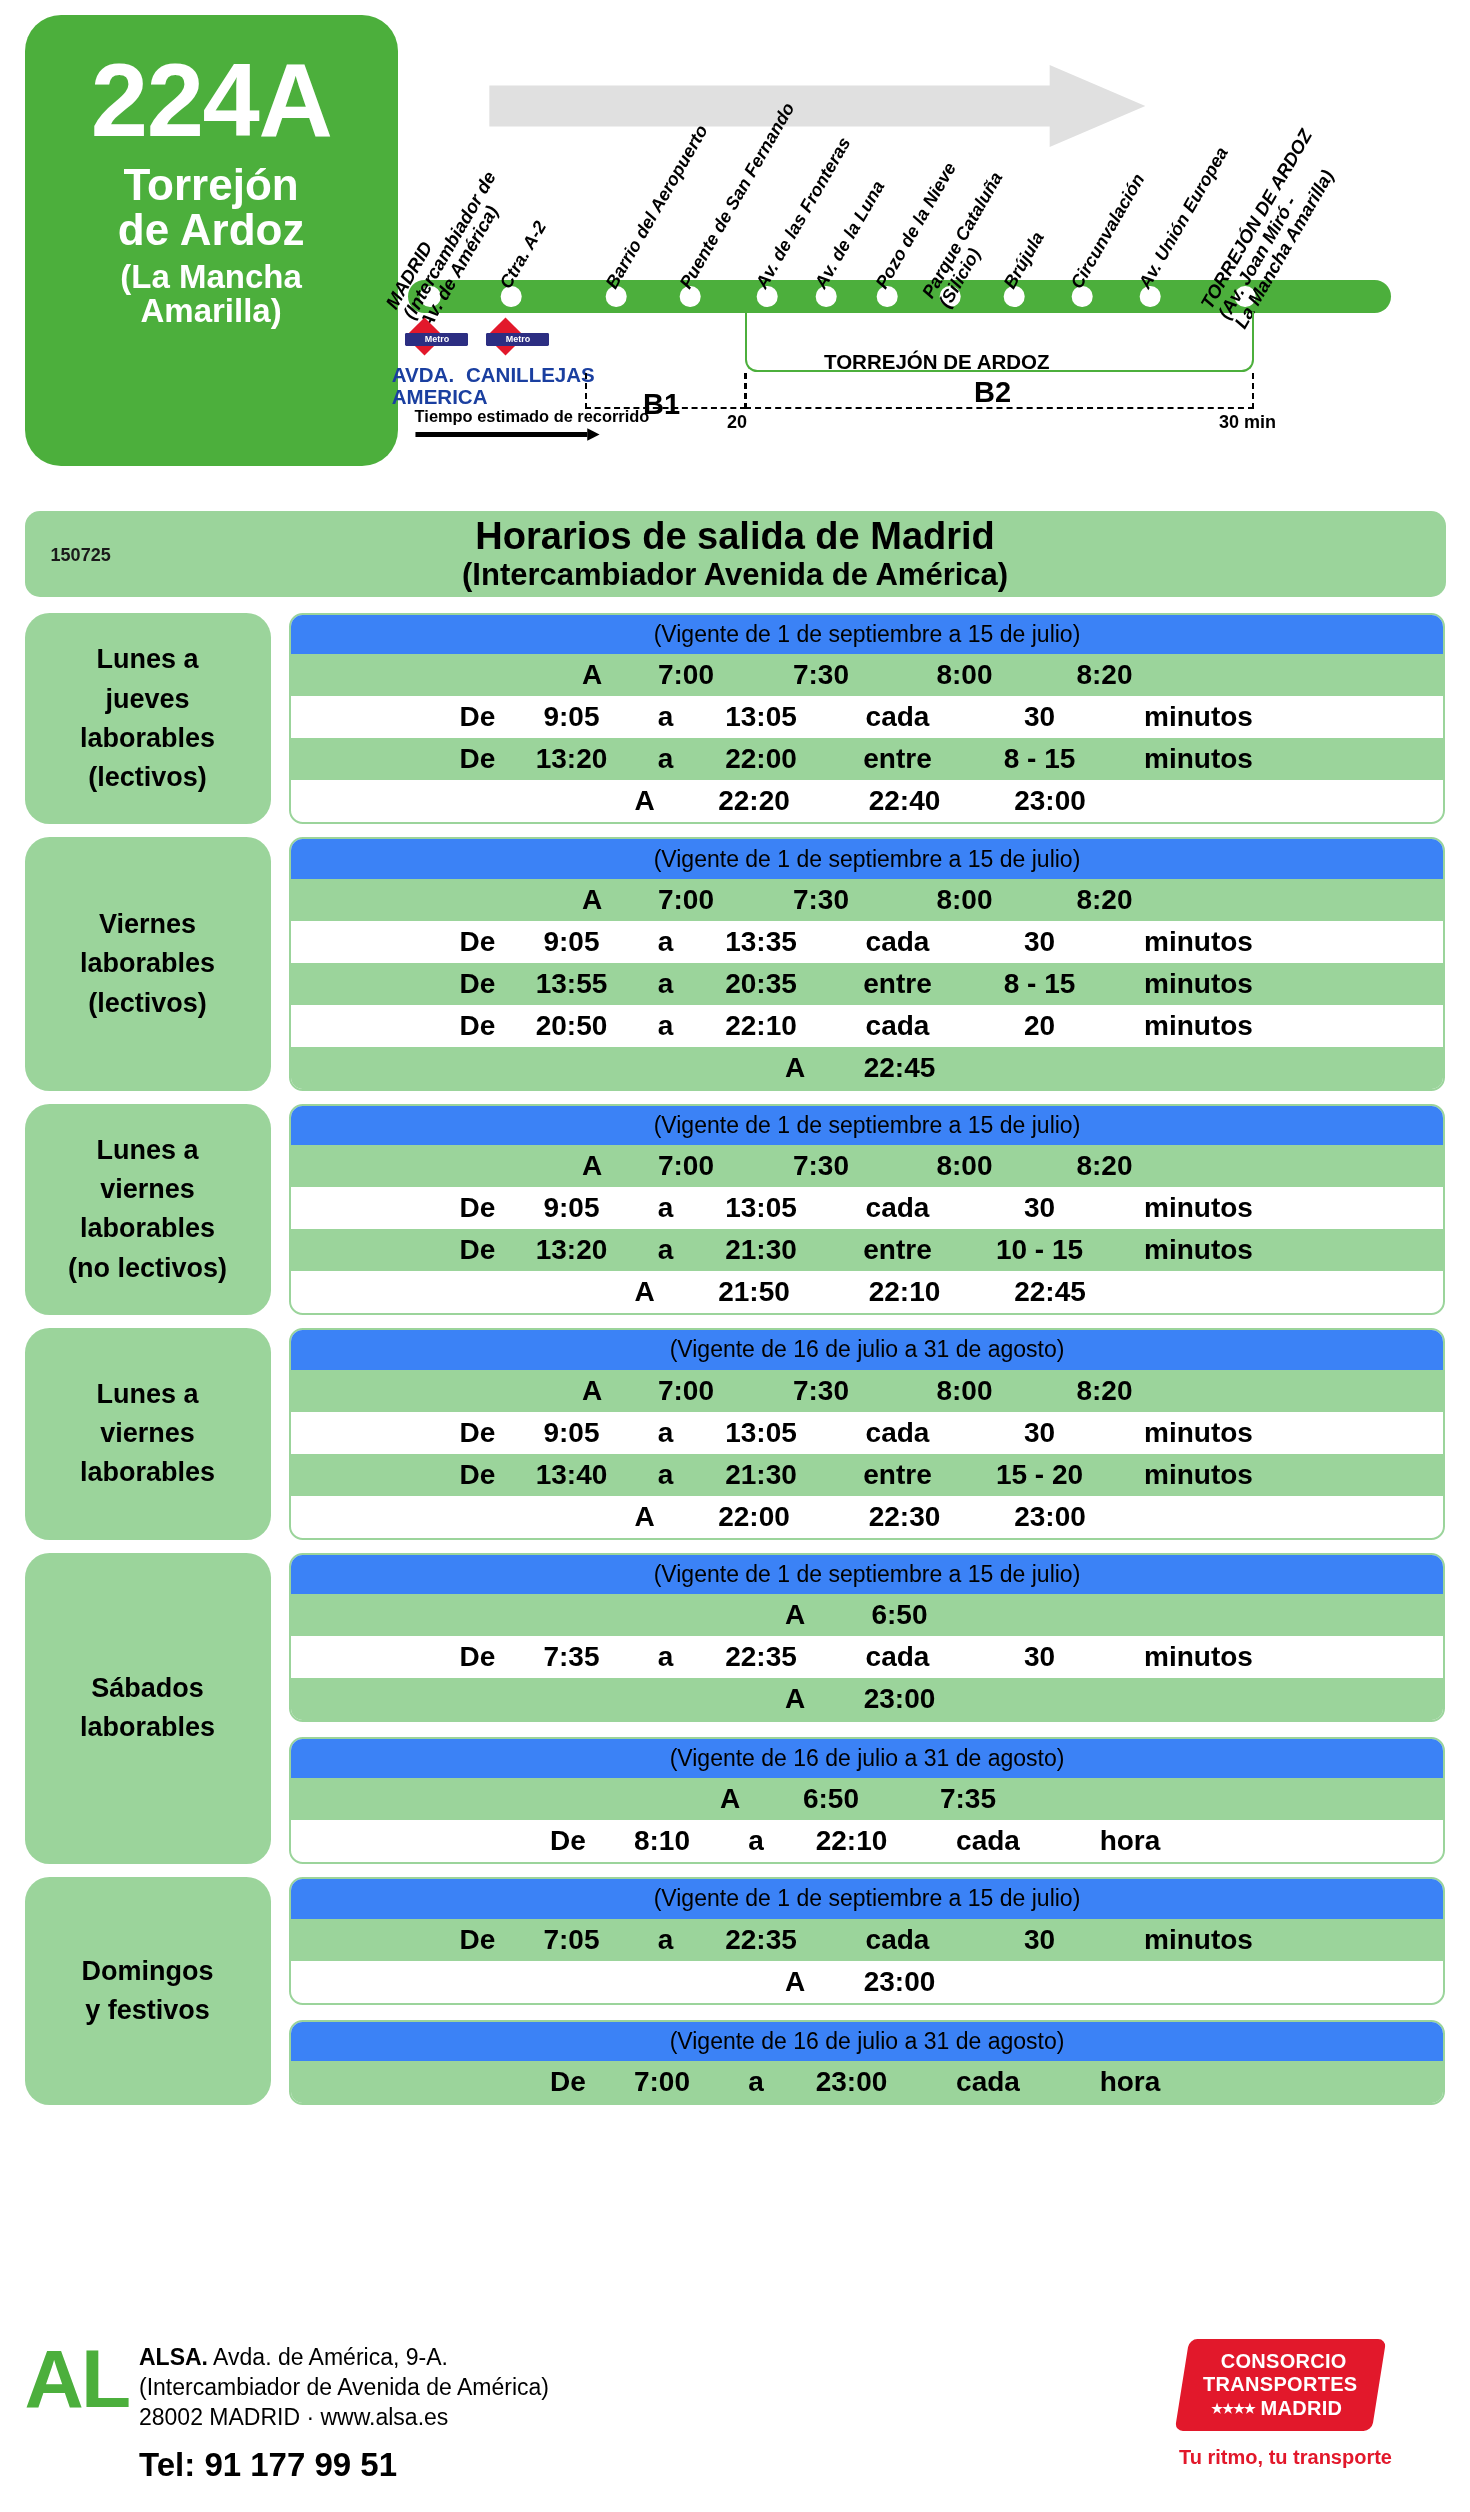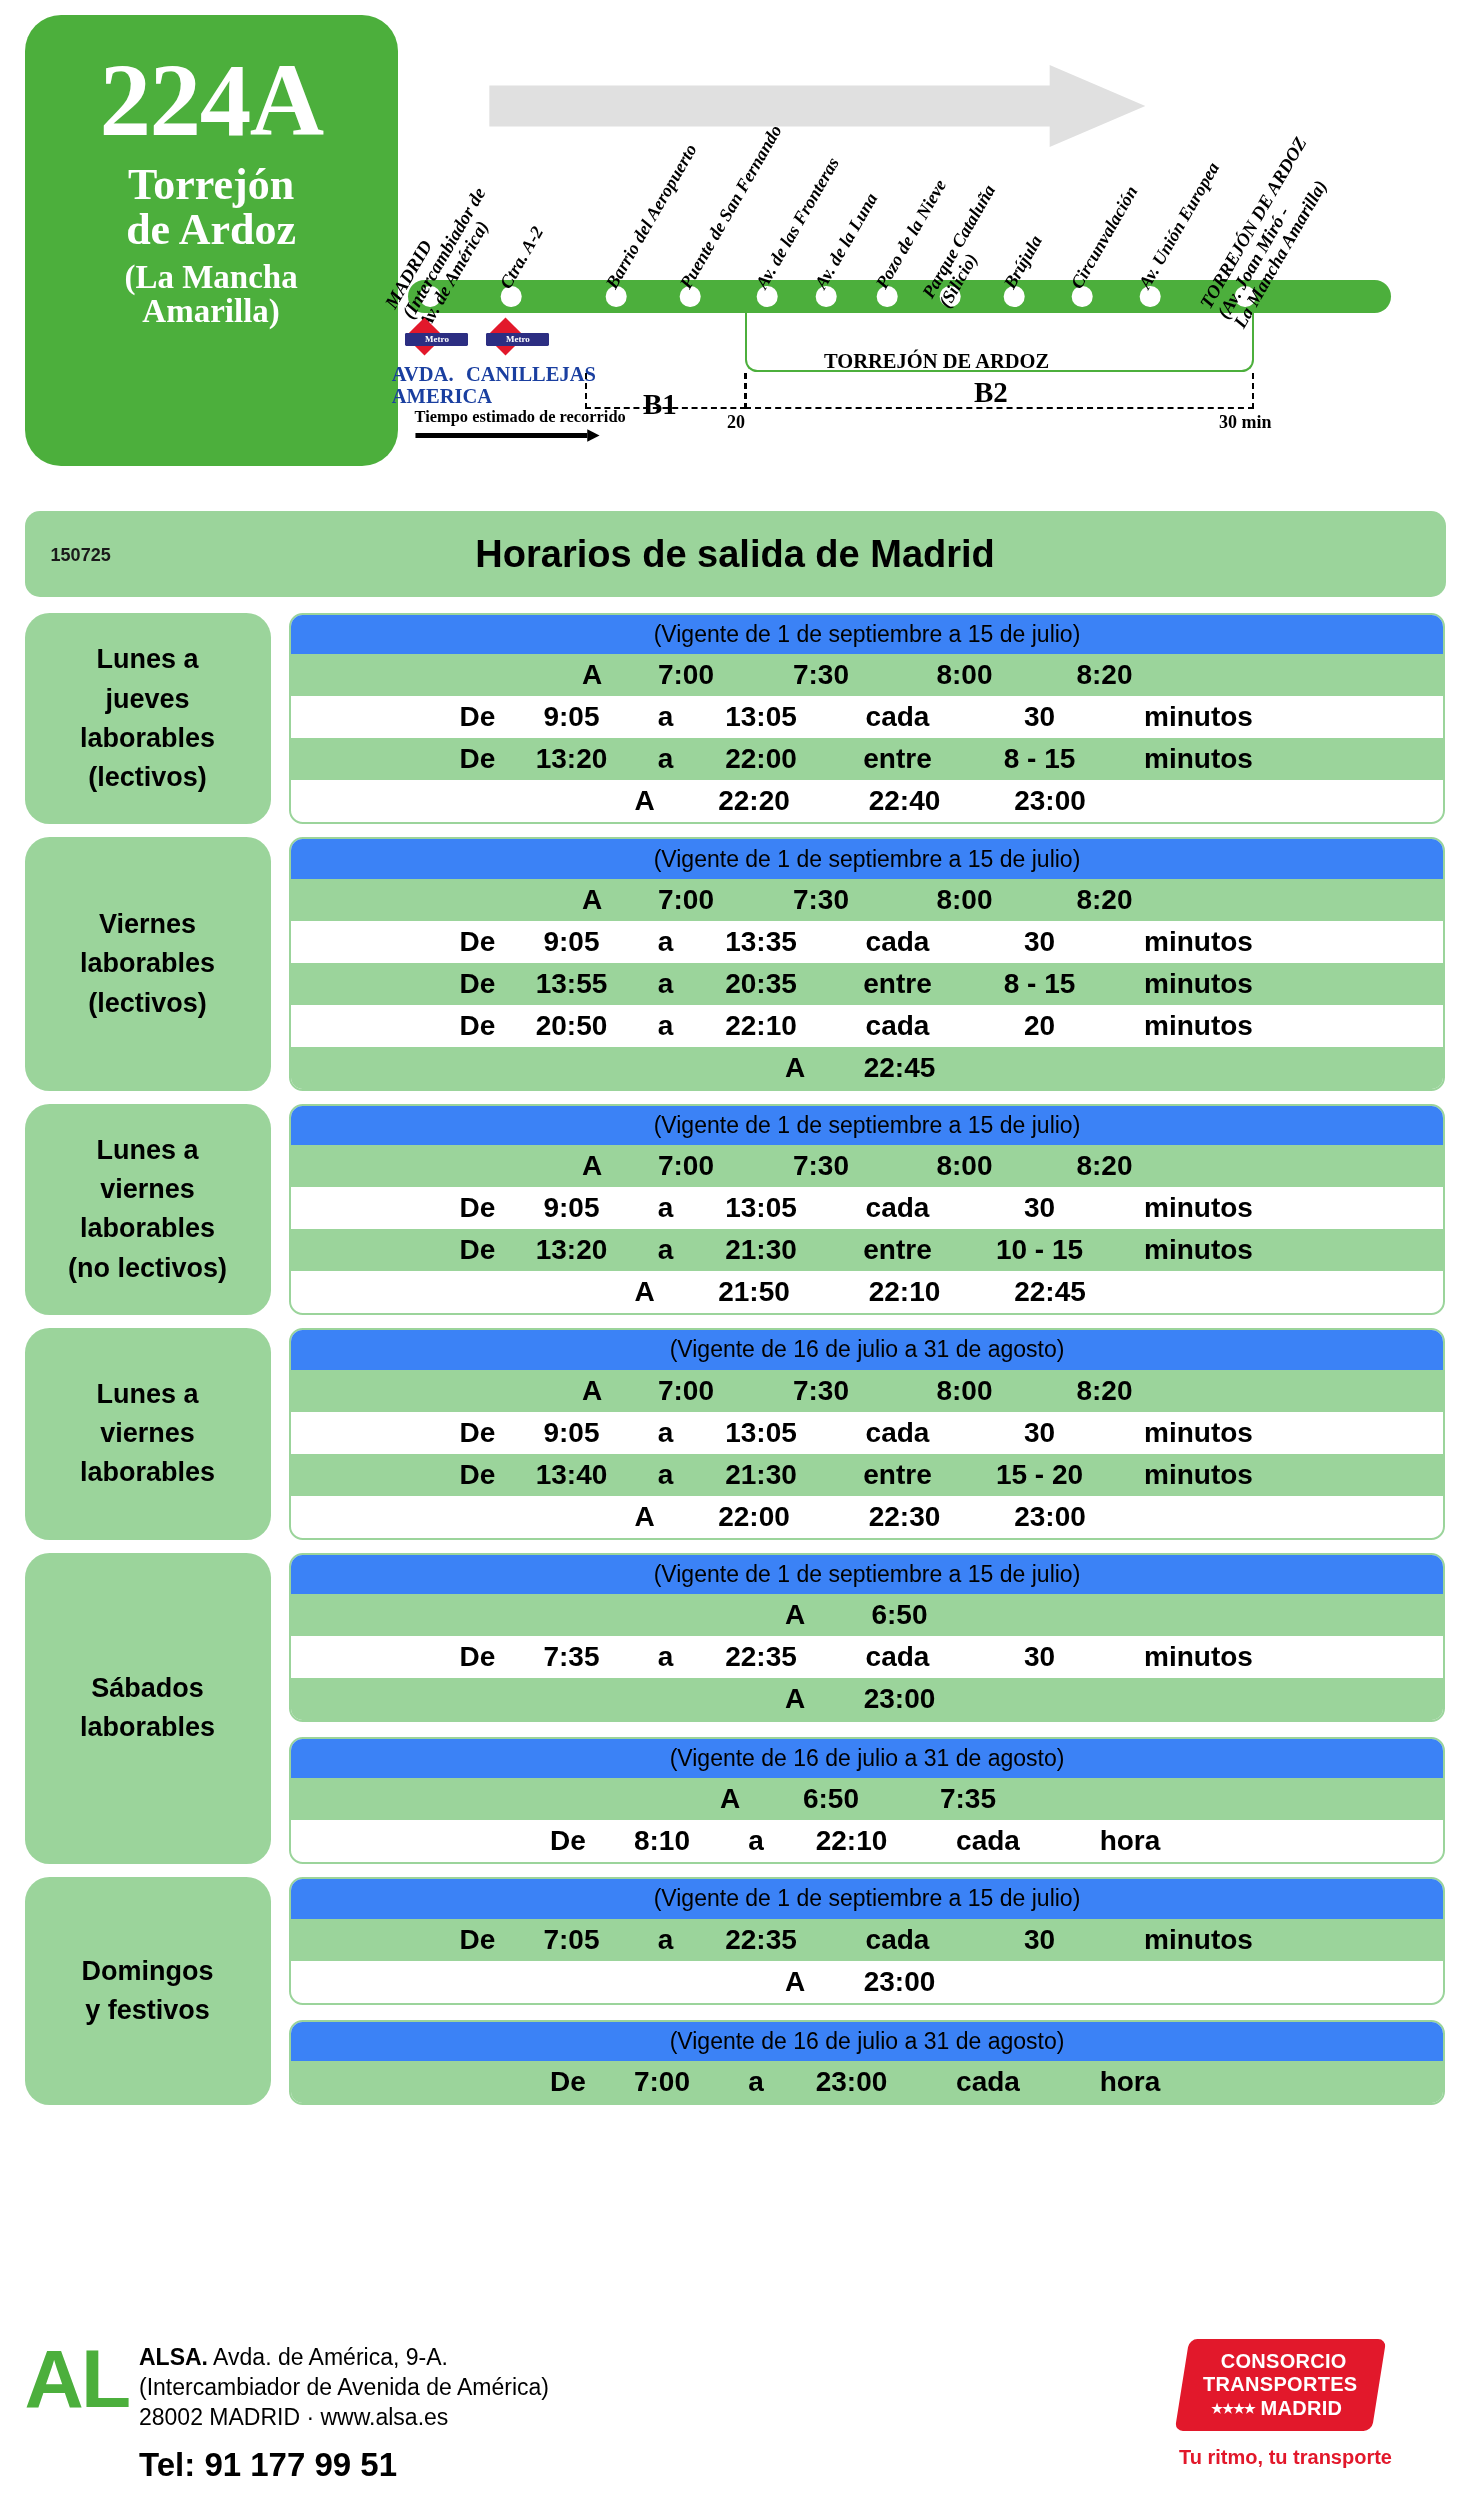--- a/index.html
+++ b/index.html
@@ -5,21 +5,21 @@
   * { box-sizing: border-box; margin: 0; padding: 0; }
   html, body {
     width: 1470px; height: 2512px;
     background: #ffffff;
     font-family: "Liberation Sans", sans-serif;
     overflow: hidden;
   }
   #page { position: relative; width: 1470px; height: 2512px; }
 
   
-  #header { position: relative; height: 506px; font-family: Liberation Serif, serif; }
+  #header { position: relative; height: 506px; }
 
   .route-badge {
     position: absolute; left: 24.6px; top: 15px;
     width: 373px; height: 451px;
     background: #4CAF3C;
     border-radius: 36px;
     display: flex; flex-direction: column;
     align-items: center; justify-content: flex-start;
     padding-top: 34px;
     color: #ffffff;
@@ -293,20 +293,21 @@
         </svg>
       </div>
 
     </div>
   </div>
 
   <div id="titlebar">
     <div class="title-code">150725</div>
     <div class="title-main">
       <div class="title-l1">Horarios de salida de Madrid</div>
+      <div class="title-l2">(Intercambiador Avenida de América)</div>
     </div>
   </div>
 
   <div id="schedule">
       <div class="sched-group">
         <div class="group-label" style="white-space: pre;">Lunes a
 jueves
 laborables
 (lectivos)</div>
         <div class="group-tables">

